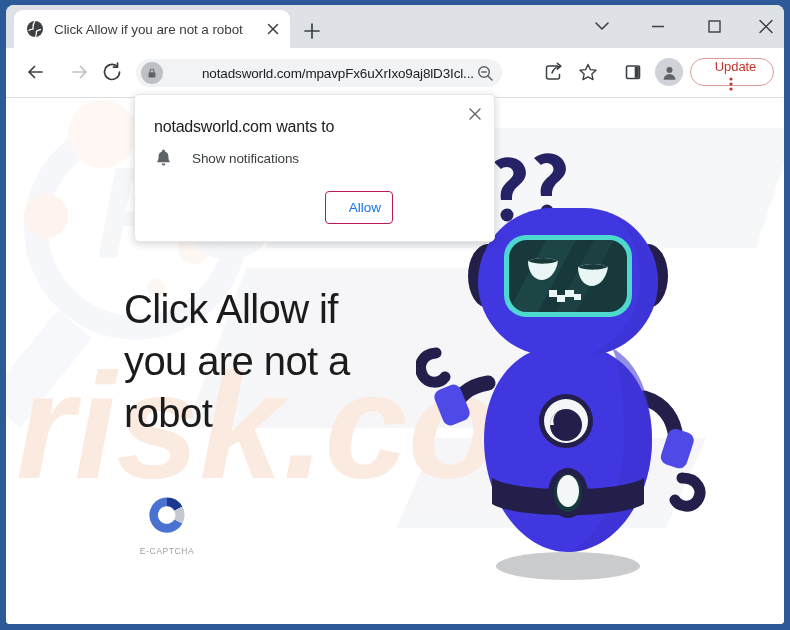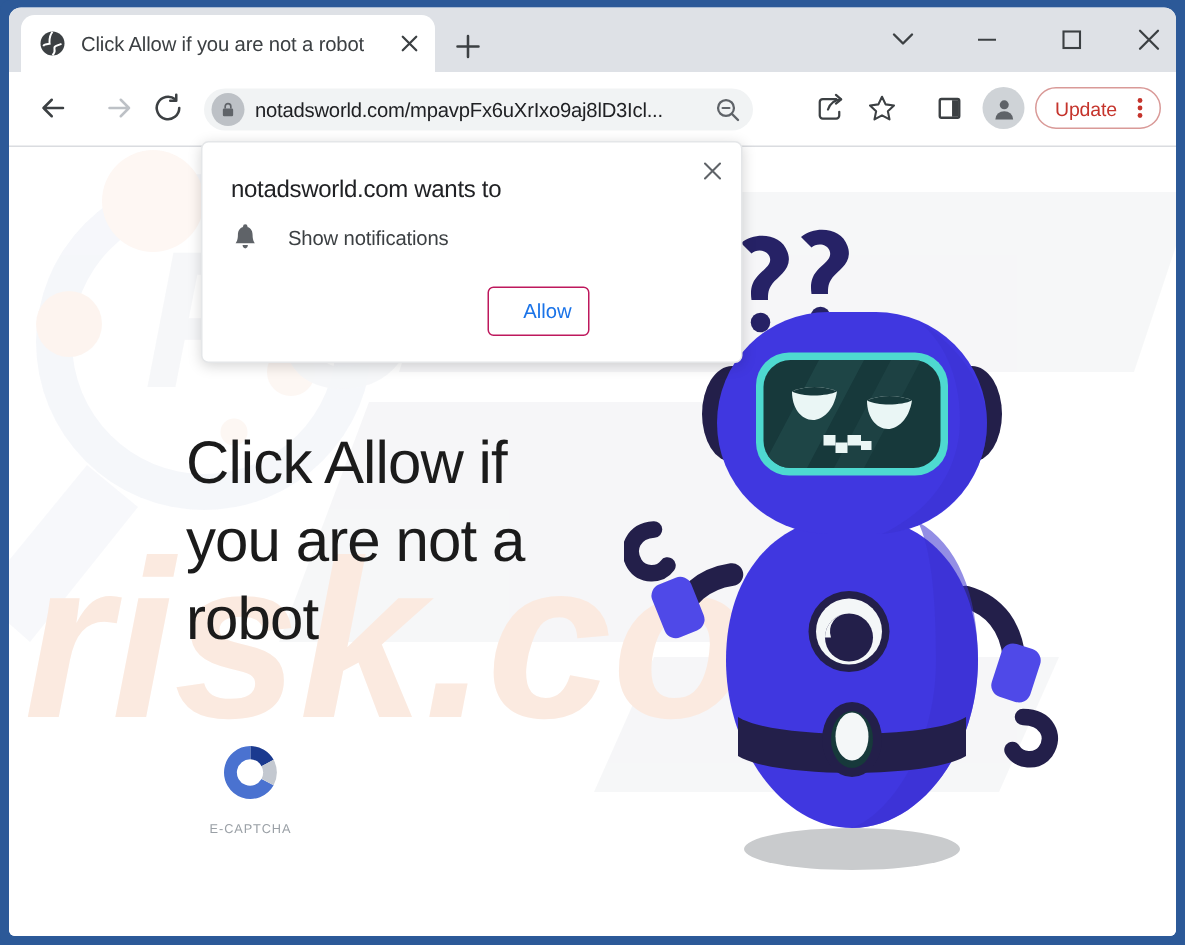--- a/index.html
+++ b/index.html
@@ -96,20 +96,21 @@
     border-radius: 50%;
     background: #bdc1c6;
     display: flex; align-items: center; justify-content: center;
     margin-right: 7px;
   }
   #omnibox-url {
     flex: 1 1 auto;
     font-size: 13.5px; color: #202124;
     white-space: nowrap; overflow: hidden;
     letter-spacing: -0.15px;
+    margin-left: 32px;
   }
   #zoom-icon { flex: 0 0 22px; width: 22px; height: 22px; cursor: pointer; }
 
   .tb-icon {
     position: absolute; top: 10px;
     width: 28px; height: 28px; cursor: pointer;
   }
   #tb-share { left: 533px; }
   #tb-bookmark { left: 568px; }
   #tb-sidepanel { left: 613px; }
@@ -120,20 +121,21 @@
     display: flex; align-items: center; justify-content: center;
     cursor: pointer;
   }
   #update-pill {
     position: absolute; left: 684px; top: 10px;
     width: 84px; height: 28px;
     border: 1px solid #d99a98;
     border-radius: 14px;
     display: flex; align-items: center;
     cursor: pointer;
+    flex-direction: column;
   }
   #update-label {
     flex: 1 1 auto; text-align: center;
     font-size: 13px; color: #c5342c;
     padding-left: 7px; letter-spacing: -0.1px;
   }
   #update-menu { flex: 0 0 20px; width: 20px; height: 20px; margin-right: 3px; }
 
   
   #page {

